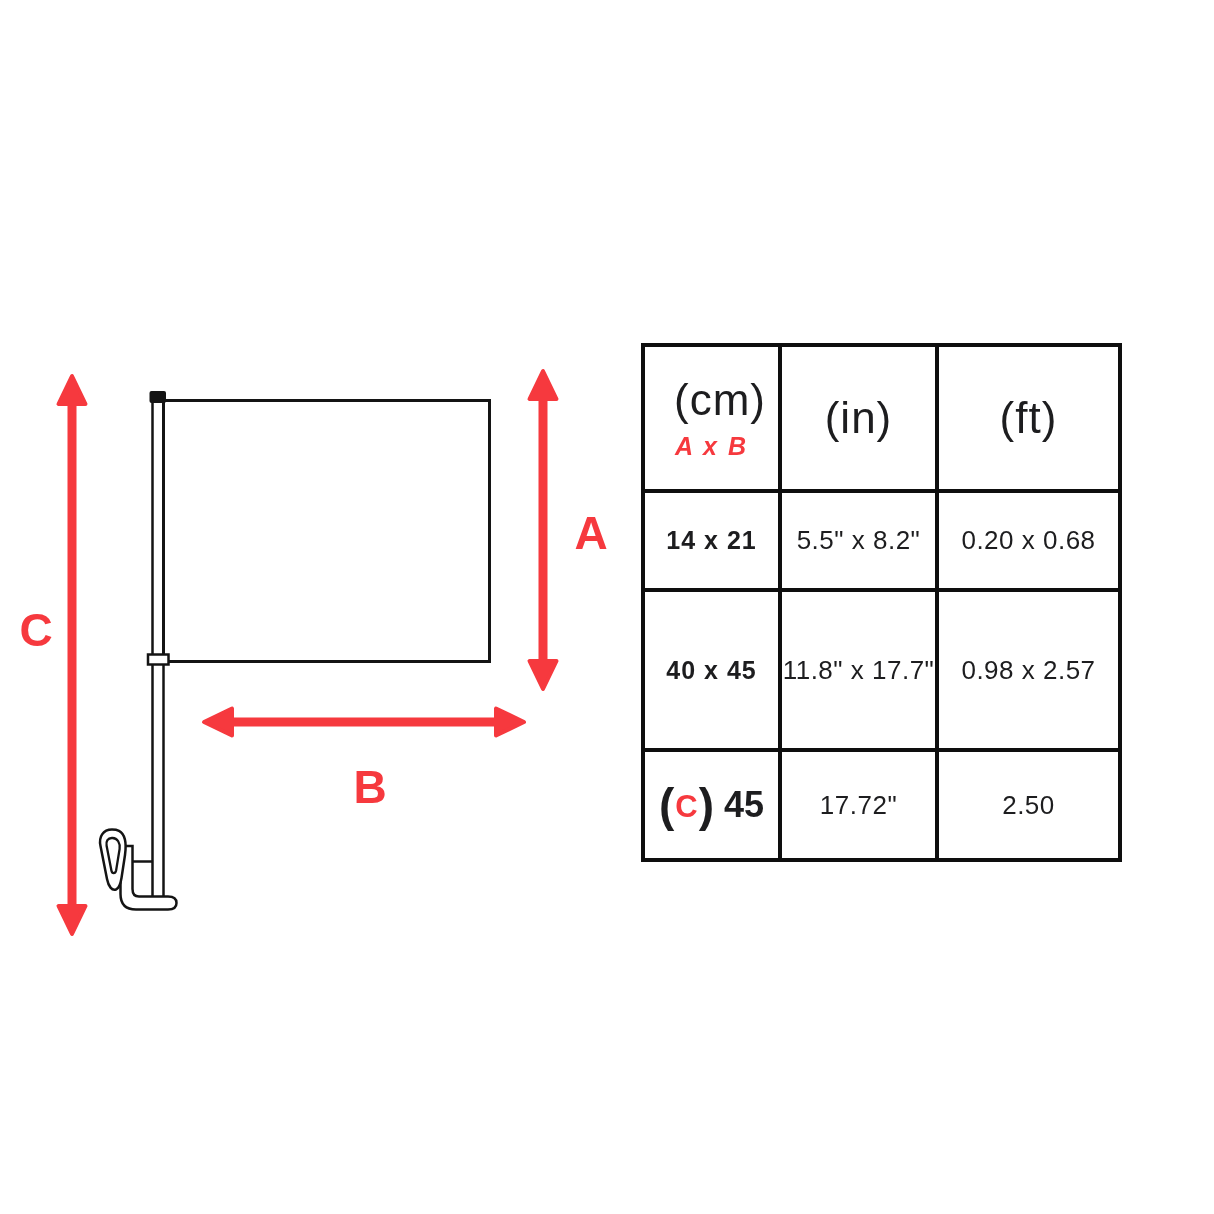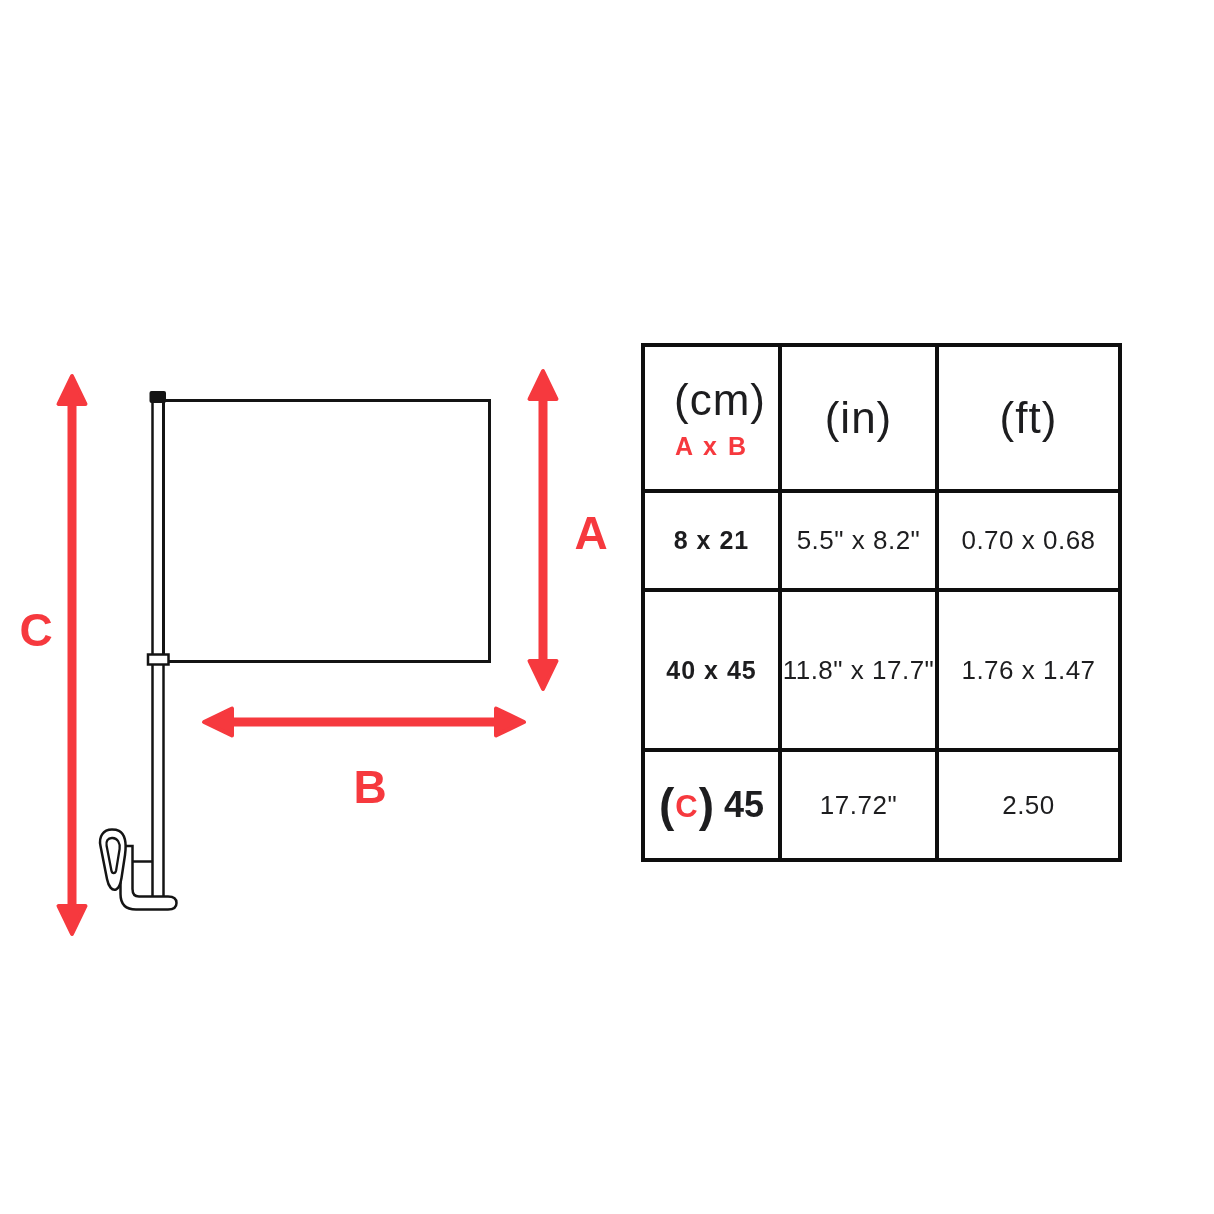--- a/index.html
+++ b/index.html
@@ -78,20 +78,21 @@
     letter-spacing: 1px;
     color: #1d1d1f;
     margin-left: 17px;
   }
   .h-axb {
     margin-top: 7px;
     font-size: 25px;
     font-weight: 700;
     letter-spacing: 2px;
     color: var(--accent, #f6393e);
+    font-style: italic;
   }
   .size-label {
     font-size: 25px;
     font-weight: 700;
     letter-spacing: 1px;
   }
   .value {
     font-size: 26px;
     font-weight: 400;
     letter-spacing: 0.5px;
@@ -178,30 +179,30 @@
       <tr class="r-head">
         <td>
           <div class="h-unit">(cm)</div>
           <div class="h-axb">A x B</div>
         </td>
         <td class="h-unit">(in)</td>
         <td class="h-unit">(ft)</td>
       </tr>
 
       <tr class="r-1">
-        <td class="size-label">8 x 21</td>
+        <td class="size-label">14 x 21</td>
         <td class="value">5.5" x 8.2"</td>
-        <td class="value">0.70 x 0.68</td>
+        <td class="value">0.20 x 0.68</td>
       </tr>
 
 
       <tr class="r-3">
         <td class="size-label">40 x 45</td>
         <td class="value">11.8" x 17.7"</td>
-        <td class="value">1.76 x 1.47</td>
+        <td class="value">0.98 x 2.57</td>
       </tr>
 
       <tr class="r-4">
         <td class="c-cell">
           <span class="c-paren">(</span><span class="c-red">C</span><span class="c-paren">)</span><span class="c-value">45</span>
         </td>
         <td class="value">17.72"</td>
         <td class="value">2.50</td>
       </tr>
     </tbody>

